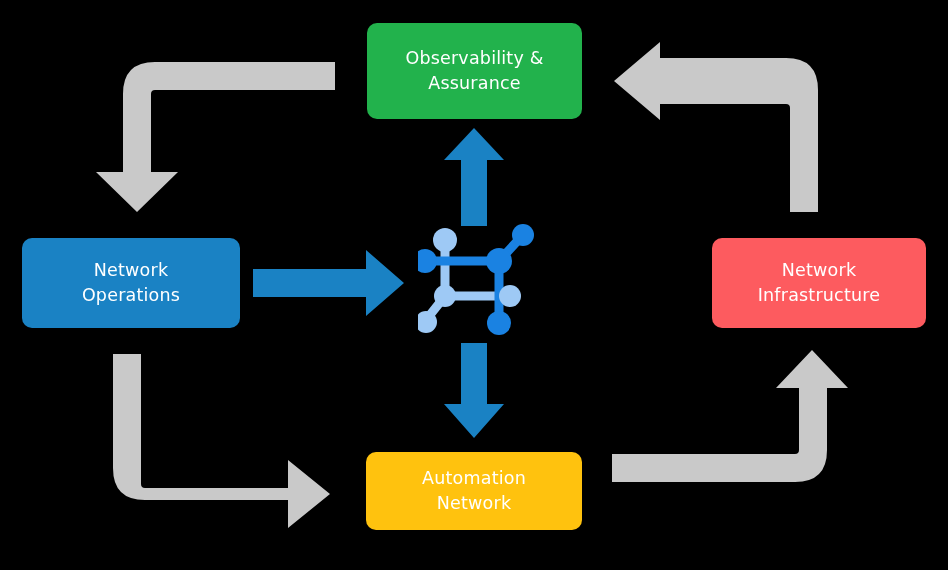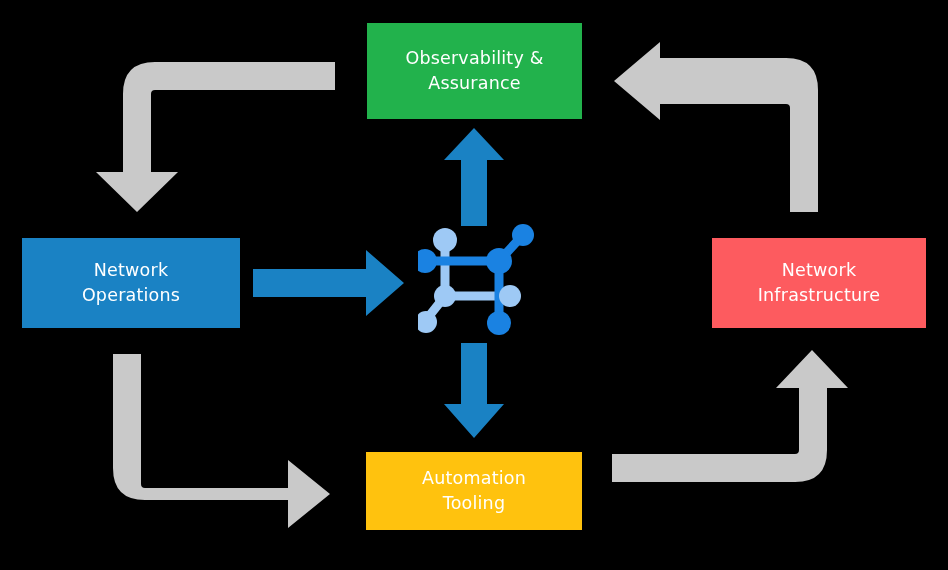--- a/index.html
+++ b/index.html
@@ -10,21 +10,21 @@
   #canvas {
     position: relative;
     width: 948px;
     height: 570px;
     background: #000000;
     overflow: hidden;
     font-family: "DejaVu Sans", "Liberation Sans", sans-serif;
   }
   .node-box {
     position: absolute;
-    border-radius: 0;
+    border-radius: 10px;
     display: flex;
     align-items: center;
     justify-content: center;
     text-align: center;
     color: #ffffff;
     font-size: 17.5px;
     line-height: 1.45;
     font-weight: 400;
     letter-spacing: 0.2px;
     box-sizing: border-box;
@@ -184,15 +184,15 @@
   <div class="node-box" id="box-observability">Observability &amp;
 Assurance</div>
 
   <div class="node-box" id="box-operations">Network
 Operations</div>
 
   <div class="node-box" id="box-infrastructure">Network
 Infrastructure</div>
 
   <div class="node-box" id="box-automation">Automation
-Tooling</div>
+Network</div>
 
 </div>
 
 </body></html>

